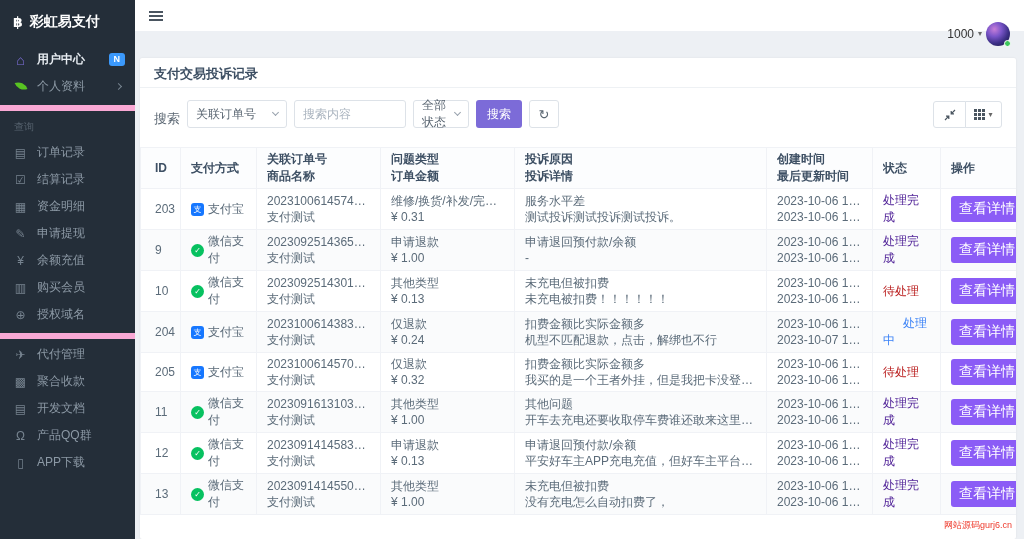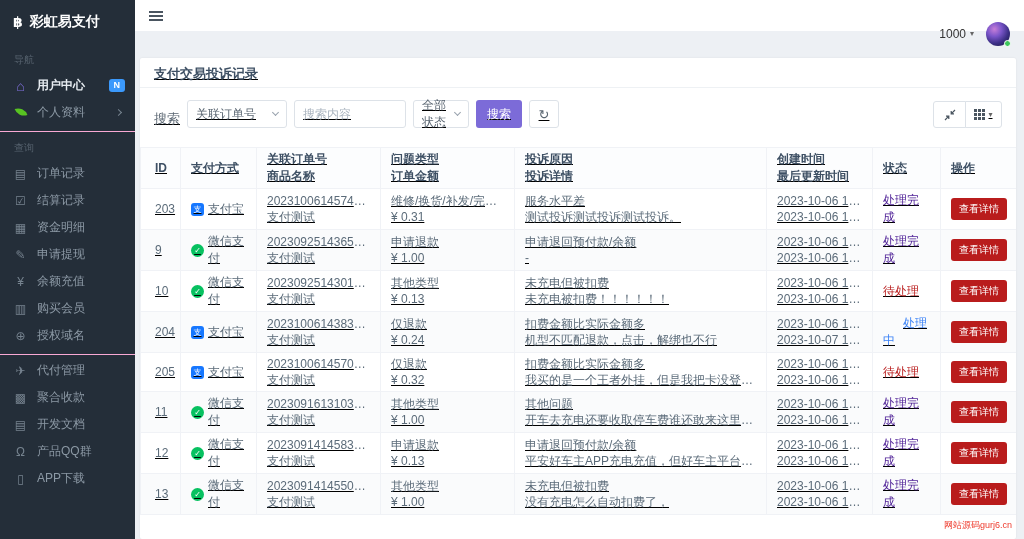--- a/index.html
+++ b/index.html
@@ -4,21 +4,21 @@
 <style>
   * { box-sizing: border-box; margin:0; padding:0; }
   html,body { width:1024px; height:539px; overflow:hidden; }
   body { font-family:"Liberation Sans","DejaVu Sans",sans-serif; background:#edf0f4; position:relative; }
   .app { display:flex; width:100%; height:100%; }
 
   
   .sidebar { width:135px; background:#242e39; flex-shrink:0; display:flex; flex-direction:column; overflow:hidden; }
   .brand { height:44px; display:flex; align-items:center; padding-left:13px; gap:7px; color:#fff; font-weight:bold; font-size:14px; flex-shrink:0; }
   .brand .coin { font-size:14px; font-weight:bold; }
-  .side-section { border-top:1px solid #f9a8d4; padding:2px 0 5px; }
+  .side-section { border-top:6px solid #f9a8d4; padding:2px 0 5px; }
   .side-section.first { border-top:none; }
   .sec-label { font-size:10px; color:#55616d; padding:7px 14px 5px; }
   .side-item { height:27px; display:flex; align-items:center; padding:0 10px 0 13px; gap:9px; font-size:12px; color:#8c99a5; cursor:pointer; }
   .side-item.bright { color:#e7ecf1; font-weight:bold; }
   .side-item.active { background:#1a222b; color:#fff; }
   .side-item .ic { width:15px; text-align:center; font-size:12px; line-height:1; color:#76838f; flex-shrink:0; }
   .side-item.active .ic { color:#fff; }
   .ic-home { color:#8071e0 !important; font-size:14px !important; }
   .i-leaf { display:inline-block; width:10px; height:10px; background:#58c322; border-radius:0 100% 0 100%; transform:rotate(-20deg); }
   .i-bubble { display:inline-block; width:12px; height:9px; background:#cfd7de; border-radius:3px; position:relative; }
@@ -27,32 +27,32 @@
   .side-item.active .i-bubble:after { border-top-color:#fff; }
   .badge-n { margin-left:auto; background:#3b99fc; color:#fff; font-size:9px; font-weight:bold; border-radius:3px; padding:2px 5px; line-height:1; }
   .chev-r { margin-left:auto; width:5px; height:5px; border-top:1px solid #76838f; border-right:1px solid #76838f; transform:rotate(45deg); margin-right:4px; }
 
   
   .main { flex:1; display:flex; flex-direction:column; min-width:0; }
   .topbar { height:31px; background:#fff; display:flex; align-items:center; padding:0 14px; gap:10px; flex-shrink:0; }
   .burger { width:14px; height:10px; position:relative; cursor:pointer; }
   .burger i { position:absolute; left:0; width:14px; height:2px; background:#4a5560; }
   .burger i:nth-child(1){top:0} .burger i:nth-child(2){top:4px} .burger i:nth-child(3){top:8px}
-  .top-right { margin-left:auto; display:flex; align-items:center; gap:12px;margin-top:36px; }
+  .top-right { margin-left:auto; display:flex; align-items:center; gap:4px;margin-top:36px; }
   .balance { font-size:12px; color:#333; cursor:pointer; display:flex; align-items:center; gap:4px; }
   .caret { font-size:8px; color:#666; }
   .avatar { width:24px; height:24px; border-radius:50%; position:relative; cursor:pointer; flex-shrink:0;
     background:radial-gradient(circle at 35% 30%, #c77fd8 0%, #7a55c9 32%, #3c2f86 62%, #141233 100%); }
   .avatar .dot { position:absolute; right:-1px; bottom:-1px; width:7px; height:7px; background:#3ec65c; border:1.5px solid #fff; border-radius:50%; }
 
   .title-bar { height:32px; background:#f4f6f8; border-bottom:1px solid #e7eaee; display:flex; align-items:center; padding:0 15px; flex-shrink:0; }
   .page-title { font-size:16px; color:#73808c; }
 
   .content { flex:1; padding:27px 8px 0 5px; overflow:hidden; }
-  .card { background:#fff; border-radius:2px; height:100%; box-shadow:0 0 2px rgba(0,0,0,.08); overflow:hidden;text-decoration:underline; }
+  .card { background:#fff; border-radius:2px; height:100%; box-shadow:0 0 2px rgba(0,0,0,.08); overflow:hidden; }
   .card-header { padding:7px 14px; font-size:13px; font-weight:bold; color:#3e5064; border-bottom:1px solid #eef1f4; height:30px; }
   .card-body { padding-top:12px; }
 
   .search-row { display:flex; align-items:flex-end; gap:7px; padding:0 14px; height:28px; }
   .s-label { font-size:13px; color:#5a6672; }
   .sel { height:28px; border:1px solid #dde2e8; border-radius:3px; display:flex; align-items:center; justify-content:space-between; padding:0 8px; font-size:12px; color:#5a6672; cursor:pointer; background:#fff; }
   .sel .chev { width:5px; height:5px; border-right:1px solid #98a2ad; border-bottom:1px solid #98a2ad; transform:rotate(45deg); margin-left:6px; margin-top:-3px; flex-shrink:0; }
   .sel1 { width:100px; } .sel2 { width:92px; } .sel3 { width:56px; }
   .inp { width:112px; height:28px; border:1px solid #dde2e8; border-radius:3px; padding:0 8px; font-size:12px; color:#333; outline:none; }
   .inp::placeholder { color:#aab4bf; }
@@ -75,37 +75,36 @@
   th.c1, td.c1 { padding-left:14px; }
   tbody tr:nth-child(even) td { background:#fafbfc; }
   .pay { display:flex; align-items:center; gap:4px; }
   .pay-ic { width:13px; height:13px; display:inline-flex; align-items:center; justify-content:center; font-size:8px; color:#fff; flex-shrink:0; }
   .pay-alipay { background:#1677ff; border-radius:3px; }
   .pay-wechat { background:#07c160; border-radius:50%; }
   .status { font-size:12px; }
   .status-done { color:#4c1d95; }
   .status-pending { color:#b91c1c; }
   .status-processing { color:#3b82f6;margin-left:20px; }
-  .btn-detail { background:#b91c1c; color:#fff; border:none; border-radius:3px; font-size:10px; padding:4px 8px; cursor:pointer; white-space:nowrap; }
+  .btn-detail { background:#8b5cf6; color:#fff; border:none; border-radius:3px; font-size:14px; padding:4px 8px; cursor:pointer; white-space:nowrap; }
 
   .watermark { position:absolute; right:12px; top:519px; font-size:9px; color:#ee3a2c; z-index:9; }
 </style>
 </head>
 <body>
 
 <div class="app">
 
   <aside class="sidebar">
     <div class="brand">
       <span class="coin">฿</span>
       <span>彩虹易支付</span>
     </div>
     <div id="sidebar-sections">
         <div class="side-section first">
-          <div class="sec-label">导航</div>
           <div class="side-item bright">
             <span class="ic ic-home">⌂</span>
             <span>用户中心</span>
             <span class="badge-n">N</span>
           </div>
           <div class="side-item">
             <span class="ic"><span class="i-leaf"></span></span>
             <span>个人资料</span>
             <span class="chev-r"></span>
           </div>

